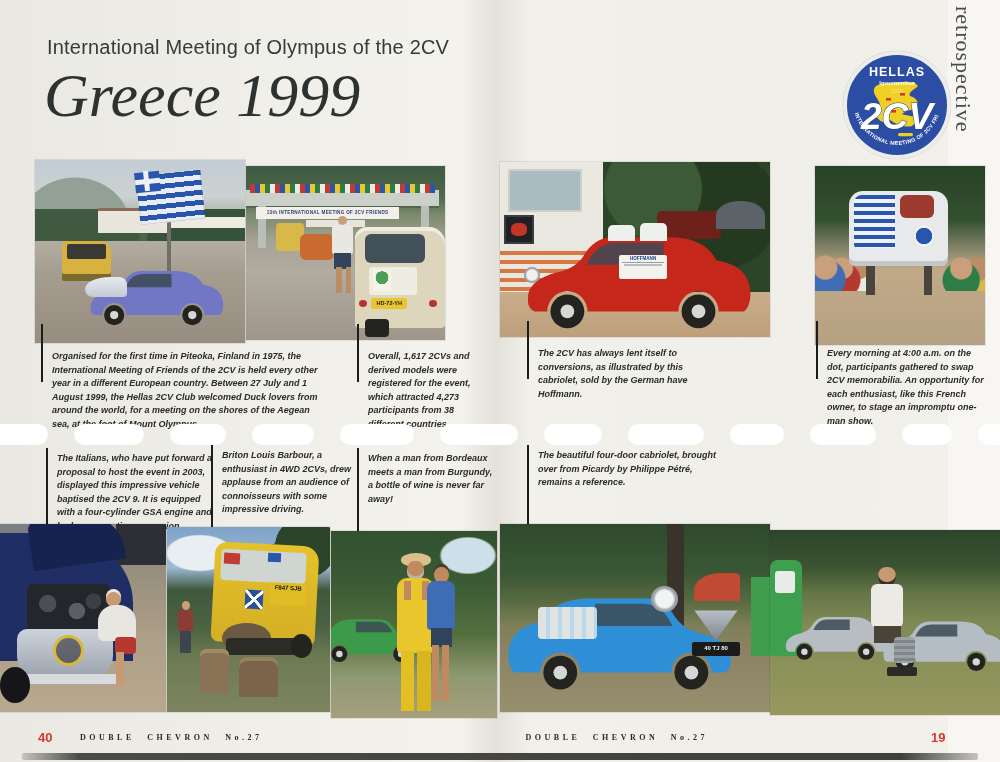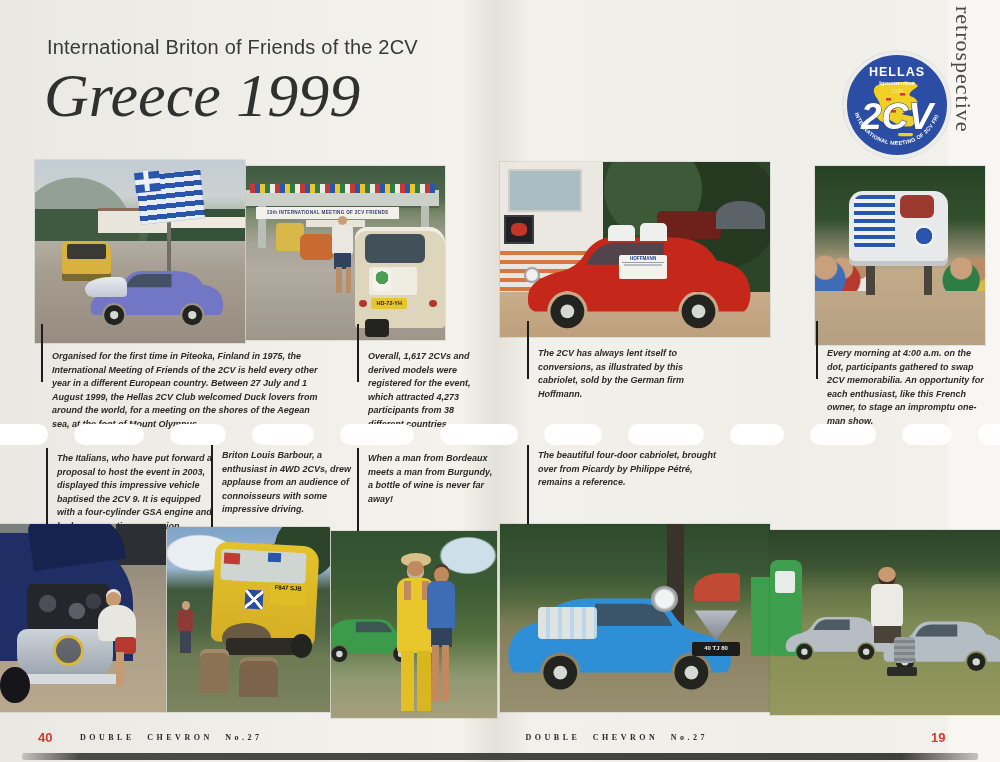--- a/index.html
+++ b/index.html
@@ -39,21 +39,21 @@
     <circle cx="57" cy="92" r="16" fill="#23231f"></circle>
       <circle cx="57" cy="92" r="6.5" fill="#d6d8d6"></circle>
     <circle cx="181" cy="92" r="16" fill="#23231f"></circle>
       <circle cx="181" cy="92" r="6.5" fill="#d6d8d6"></circle>
   </symbol>
 </svg>
 
 <div class="spread">
   <div class="abs edge-strip"></div>
 
-  <div class="abs kicker">International Briton of Friends of the 2CV</div>
+  <div class="abs kicker">International Meeting of Olympus of the 2CV</div>
   <div class="abs title">Greece 1999</div>
   <div class="abs retro">retrospective</div>
 
   <div class="abs" style="left:842px;top:50px;width:110px;height:110px">
     <svg viewBox="0 0 110 110" width="110" height="110">
       <circle cx="55" cy="55" r="53.5" fill="none" stroke="rgba(0,0,0,.18)" stroke-width="1.5"></circle>
       <circle cx="55" cy="55" r="52" fill="#2b4da4" stroke="#ececea" stroke-width="4"></circle>
       <path fill="#f0d024" d="M34,36 C40,32 48,34 52,33 C58,31 66,33 72,32 L76,36 C72,40 66,42 68,46 C74,48 78,52 74,57 C70,61 64,60 60,64 C66,66 74,66 76,70 L70,76 C62,78 54,74 48,70 C42,74 38,72 34,66 C38,60 40,56 36,50 C32,44 30,40 34,36 Z"></path>
       <rect x="56" y="83" width="15" height="3.2" rx="1.6" fill="#f0d024"></rect>
       <rect x="44" y="48" width="5" height="2.6" fill="#d23b2a"></rect>
@@ -151,21 +151,21 @@
     <div class="abs" style="left:20%;top:14%;width:58%;height:42%;background:#e8e9ea;border-radius:14px 14px 6px 6px;box-shadow:inset 0 -5px 0 rgba(0,0,0,.15)"></div>
     <div class="abs" style="left:23%;top:16%;width:24%;height:30%;background:repeating-linear-gradient(180deg,#2a55ad 0 4px,#eef2f7 4px 8px);border-radius:8px 0 0 4px"></div>
     <div class="abs" style="left:50%;top:16%;width:20%;height:13%;background:#9c3a30;border-radius:6px"></div>
     <div class="abs" style="left:58%;top:33%;width:12%;height:12%;background:radial-gradient(circle,#2a55ad 0 55%,#eef2f7 56%);border-radius:50%"></div>
     <div class="abs" style="left:30%;top:56%;width:5%;height:16%;background:#4a443c"></div>
     <div class="abs" style="left:64%;top:56%;width:5%;height:16%;background:#4a443c"></div>
   </div>
 
   <div class="caption r1" style="left:52px;top:350px;width:274px">Organised for the first time in Piteoka, Finland in 1975, the International Meeting of Friends of the 2CV is held every other year in a different European country. Between 27 July and 1 August 1999, the Hellas 2CV Club welcomed Duck lovers from around the world, for a meeting on the shores of the Aegean sea, at the foot of Mount Olympus.</div>
   <div class="caption r1" style="left:368px;top:350px;width:120px">Overall, 1,617 2CVs and derived models were registered for the event, which attracted 4,273 participants from 38 different countries.</div>
-  <div class="caption r1" style="left:538px;top:347px;width:172px">The 2CV has always lent itself to conversions, as illustrated by this cabriolet, sold by the German firm Hoffmann.</div>
+  <div class="caption r1" style="left:538px;top:347px;width:172px">The 2CV has always lent itself to conversions, as illustrated by this cabriolet, sold by the German have Hoffmann.</div>
   <div class="caption r1" style="left:827px;top:347px;width:160px">Every morning at 4:00 a.m. on the dot, participants gathered to swap 2CV memorabilia. An opportunity for each enthusiast, like this French owner, to stage an impromptu one-man show.</div>
 
   <div class="abs dashes">
     <div class="dash" style="width:64px"></div>
       <div class="dash" style="width:70px"></div>
     <div class="dash" style="width:56px"></div>
       <div class="dash" style="width:62px"></div>
     <div class="dash" style="width:74px"></div>
       <div class="dash" style="width:78px"></div>
     <div class="dash" style="width:58px"></div>

